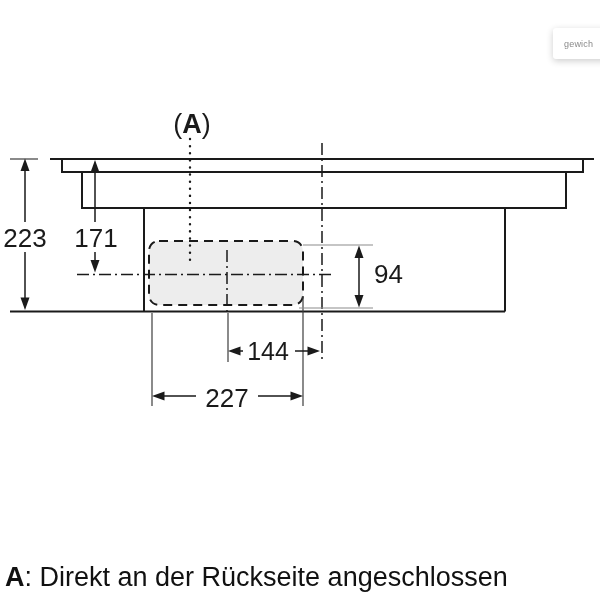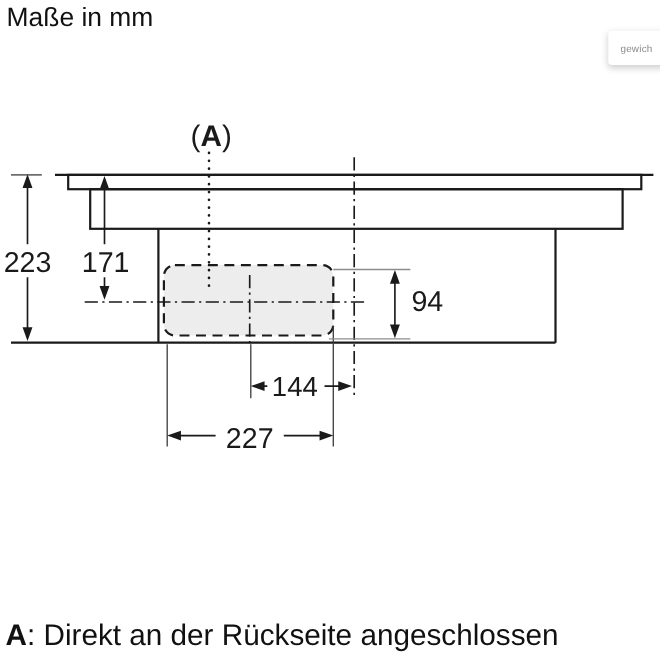--- a/index.html
+++ b/index.html
@@ -36,21 +36,20 @@
   .footnote .bold { font-weight: bold; }
   svg text {
     font-family: "Liberation Sans", sans-serif;
     fill: #1a1a1a;
   }
 </style>
 </head>
 <body>
 
 <div class="header">
-  <div>Maße in mm</div>
 </div>
 
 <div class="overlay-btn">
   <span>gewich</span>
 </div>
 
 <svg class="diagram-svg" width="600" height="597" viewBox="0 0 600 597" xmlns="http://www.w3.org/2000/svg">
 
   <g fill="none" stroke="#1a1a1a" stroke-width="2">
     <path d="M50,159 H594"></path>

